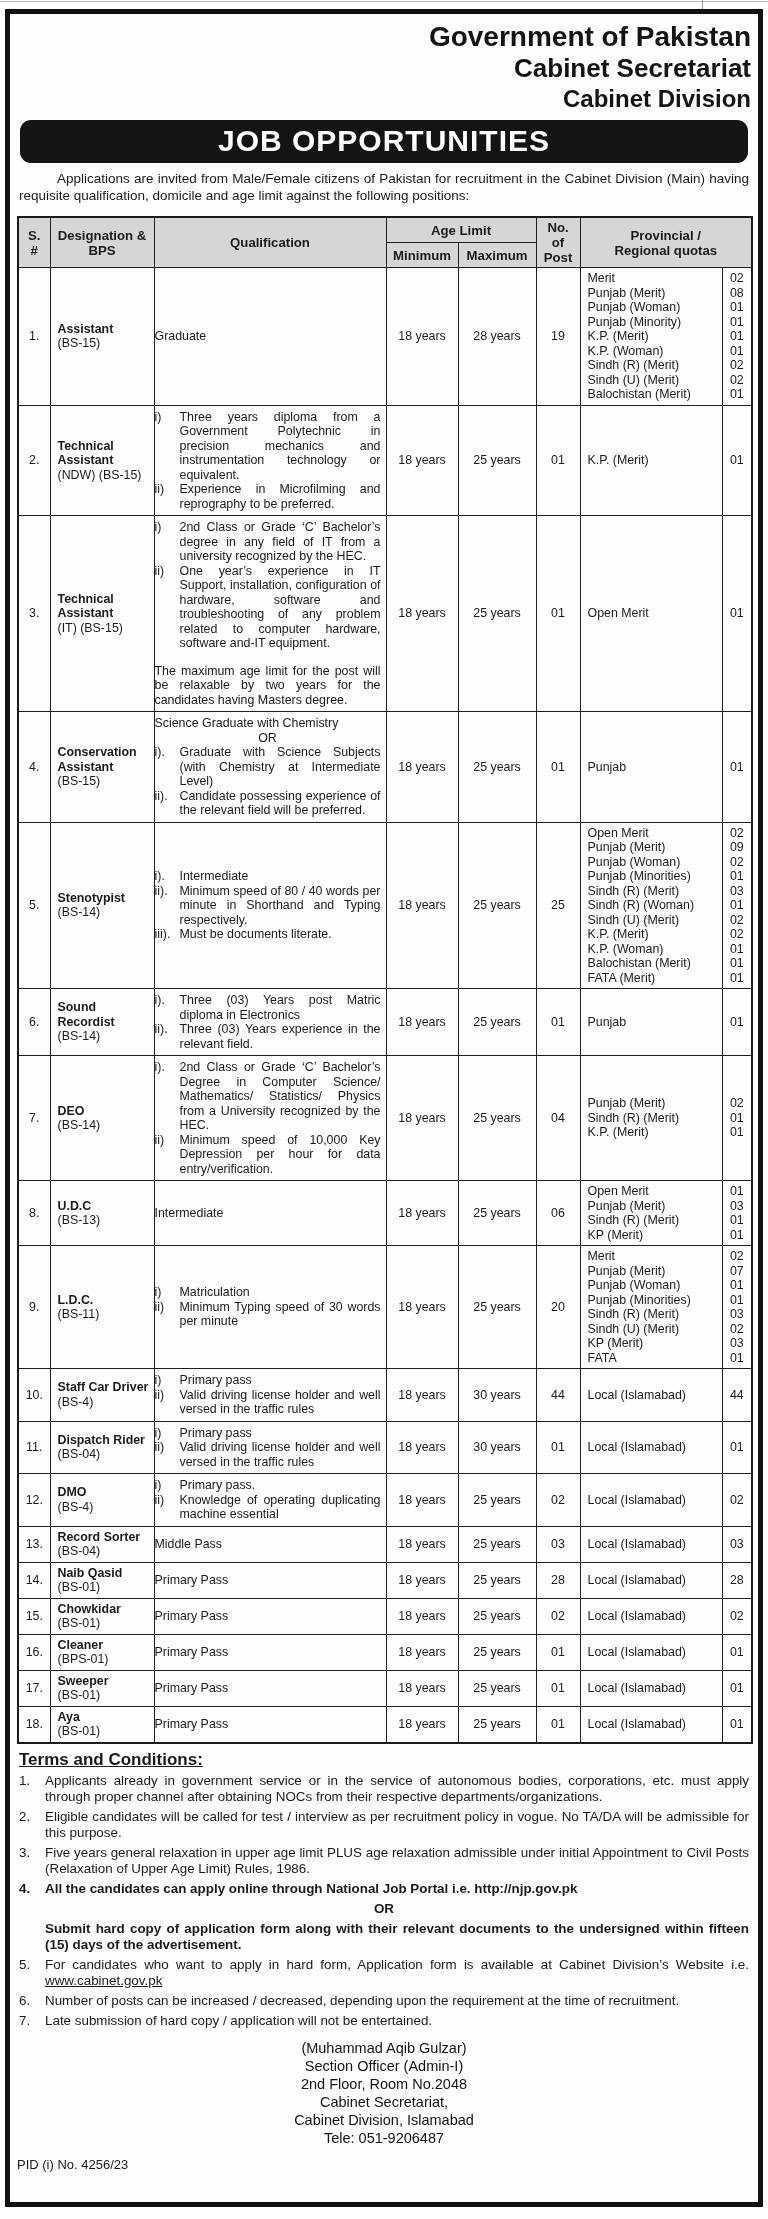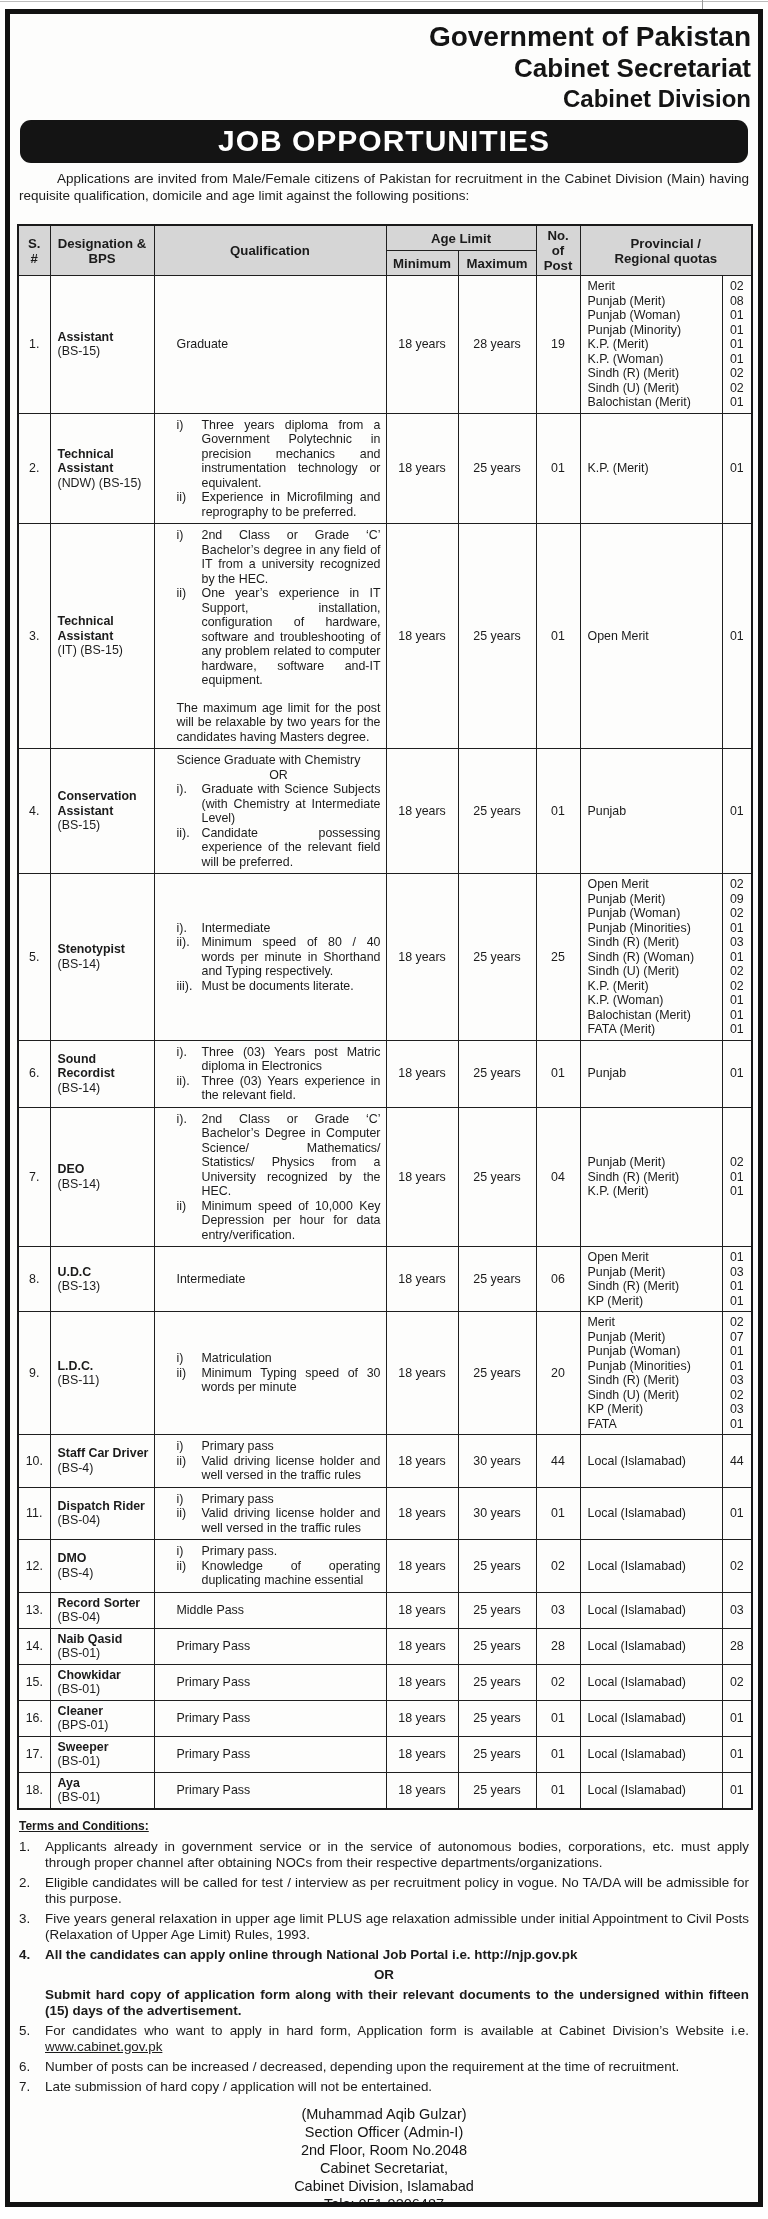--- a/index.html
+++ b/index.html
@@ -20,45 +20,45 @@
   .mh1{font-size:28px;line-height:33px;}
   .mh2{font-size:26px;line-height:31px;}
   .mh3{font-size:24px;line-height:29px;}
 
   .banner{
     background:#141414;color:#ffffff;text-align:center;font-weight:bold;
     font-size:30px;line-height:35px;letter-spacing:1px;
     padding:3px 0 5px;margin:7px 3px 8px;border-radius:11px;
   }
 
-  .intro{font-size:13.5px;line-height:16.5px;text-align:justify;text-indent:38px;margin:0 2px 20px;}
+  .intro{font-size:13.5px;line-height:16.5px;text-align:justify;text-indent:38px;margin:0 2px 12px;}
 
   table.jobs{width:100%;border-collapse:collapse;table-layout:fixed;font-size:12.4px;line-height:14.5px;}
   table.jobs th, table.jobs td{border:1px solid #1f1f1f;}
   table.jobs{border:2px solid #1a1a1a;}
   thead th{
     background:#d6d6d6;font-weight:bold;text-align:center;vertical-align:middle;
     padding:2px;font-size:13.2px;line-height:15px;
   }
   .th-pre{white-space:pre-line;}
   tbody td{vertical-align:middle;padding:3px 4px;background:#fdfdfc;}
   td.c{text-align:center;}
   td.desig{padding-left:7px;}
   .d-title{font-weight:bold;}
-  td.qual{padding:4px 5px 4px 22px;}
+  td.qual{padding:4px 5px 4px 0;}
   .qitem{display:flex;}
   .qm{flex:0 0 25px;}
   .qt{flex:1;text-align:justify;}
   .qitem[data-kind="center"] .qt{text-align:center;}
   .qitem[data-kind="note"]{margin-top:13px;}
   td.qname{padding-left:7px;}
   td.qnum{text-align:center;padding:3px 1px;}
 
   .tc{margin:8px 2px 0;font-size:13.4px;line-height:16px;}
-  .tc-head{font-weight:bold;text-decoration:underline;font-size:12px;margin:2px 0 5px;}
+  .tc-head{font-weight:bold;text-decoration:underline;font-size:17px;margin:2px 0 5px;}
   .tc-item{display:flex;margin:0 0 4px;}
   .tc-num{flex:0 0 26px;}
   .tc-text{flex:1;text-align:justify;}
   .tc-item[data-kind="bold"]{font-weight:bold;}
   .tc-or{text-align:center;font-weight:bold;margin:2px 0 4px;}
   .tc-submit{font-weight:bold;text-align:justify;margin:0 0 4px 26px;}
   .tc-link{text-decoration:underline;}
   .tc-link:not(:empty)::before{content:" ";}
 
   .sig{text-align:center;font-weight:normal;font-size:14.5px;line-height:18px;margin-top:10px;color:#141414;}
@@ -784,21 +784,21 @@
           <span class="tc-text"><span>Applicants already in government service or in the service of autonomous bodies, corporations, etc. must apply through proper channel after obtaining NOCs from their respective departments/organizations.</span><span class="tc-link"></span></span>
         </div>
 
         <div class="tc-item" data-kind="">
           <span class="tc-num">2.</span>
           <span class="tc-text"><span>Eligible candidates will be called for test / interview as per recruitment policy in vogue. No TA/DA will be admissible for this purpose.</span><span class="tc-link"></span></span>
         </div>
 
         <div class="tc-item" data-kind="">
           <span class="tc-num">3.</span>
-          <span class="tc-text"><span>Five years general relaxation in upper age limit PLUS age relaxation admissible under initial Appointment to Civil Posts (Relaxation of Upper Age Limit) Rules, 1993.</span><span class="tc-link"></span></span>
+          <span class="tc-text"><span>Five years general relaxation in upper age limit PLUS age relaxation admissible under initial Appointment to Civil Posts (Relaxation of Upper Age Limit) Rules, 1986.</span><span class="tc-link"></span></span>
         </div>
 
         <div class="tc-item" data-kind="bold">
           <span class="tc-num">4.</span>
           <span class="tc-text"><span>All the candidates can apply online through National Job Portal i.e. http://njp.gov.pk</span><span class="tc-link"></span></span>
         </div>
       </div>
 
     <div class="tc-or">OR</div>
     <div class="tc-submit">Submit hard copy of application form along with their relevant documents to the undersigned within fifteen (15) days of the advertisement.</div>

